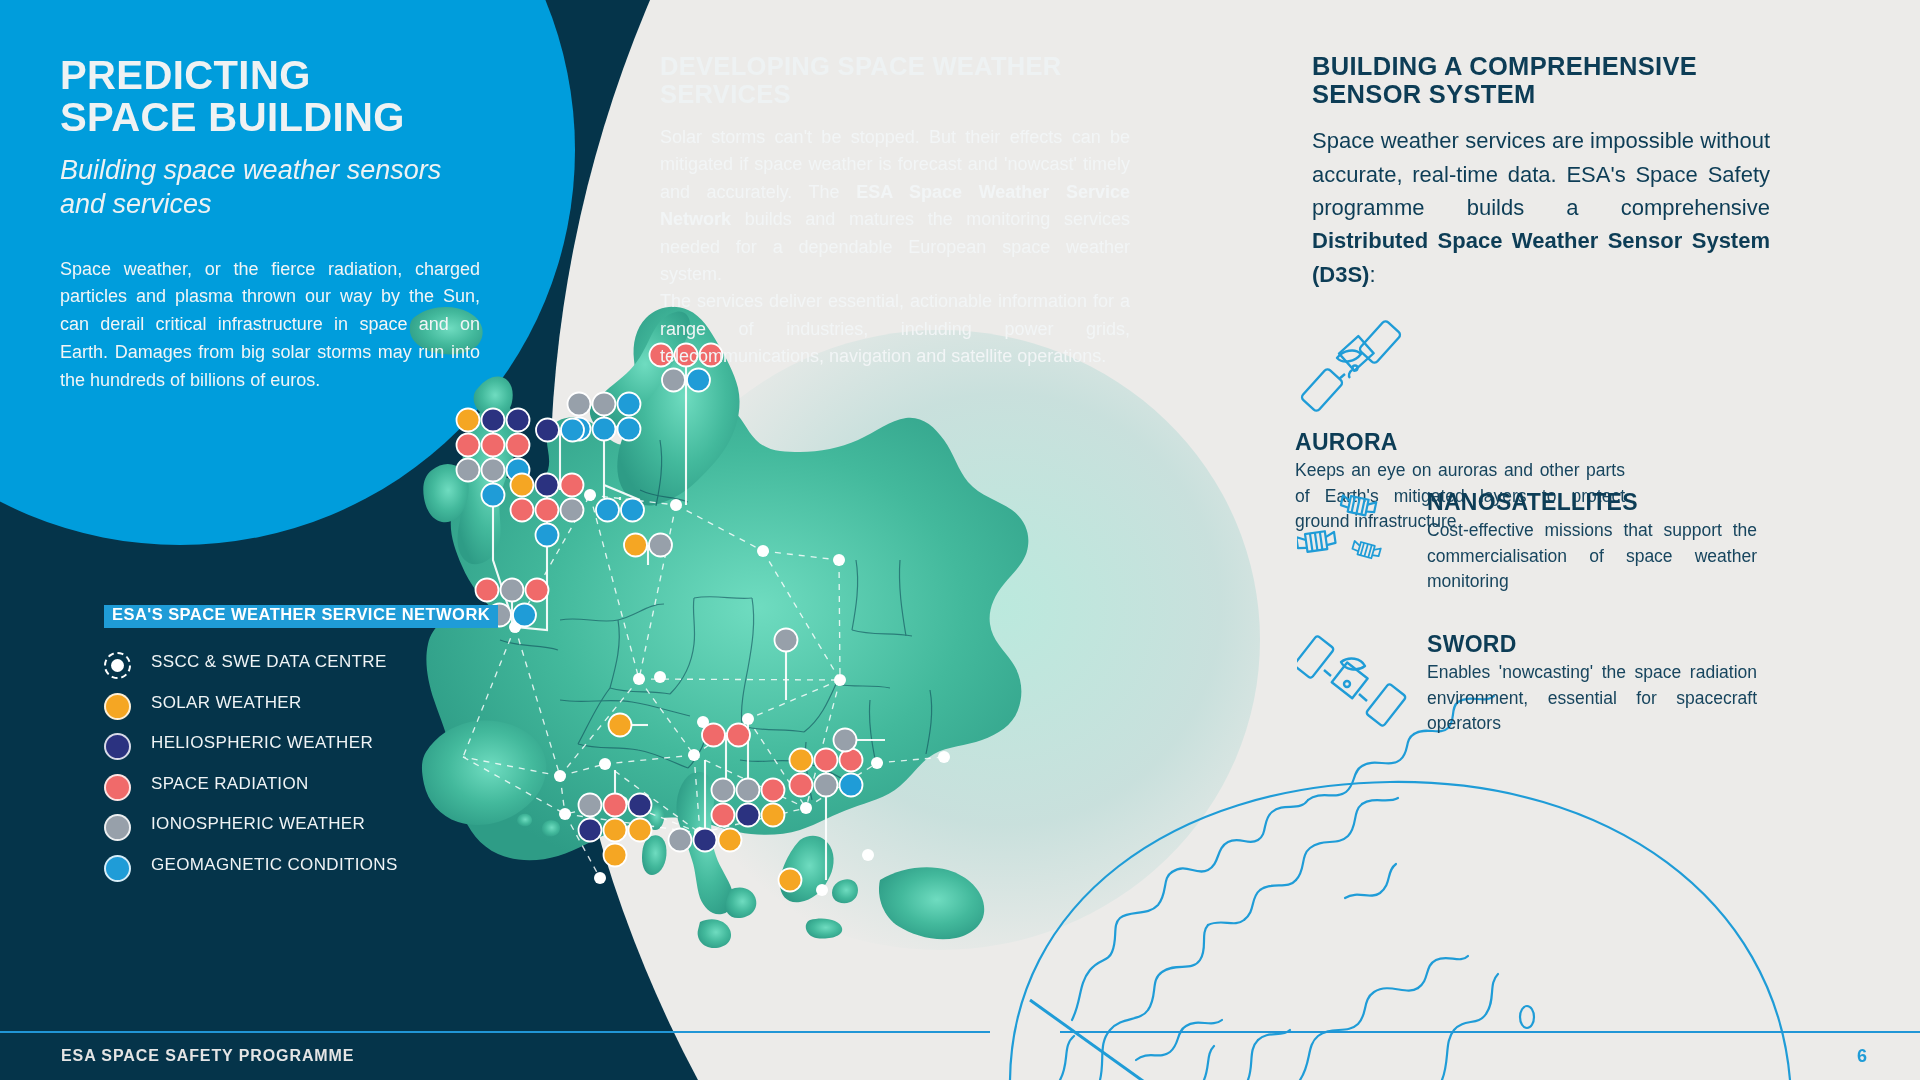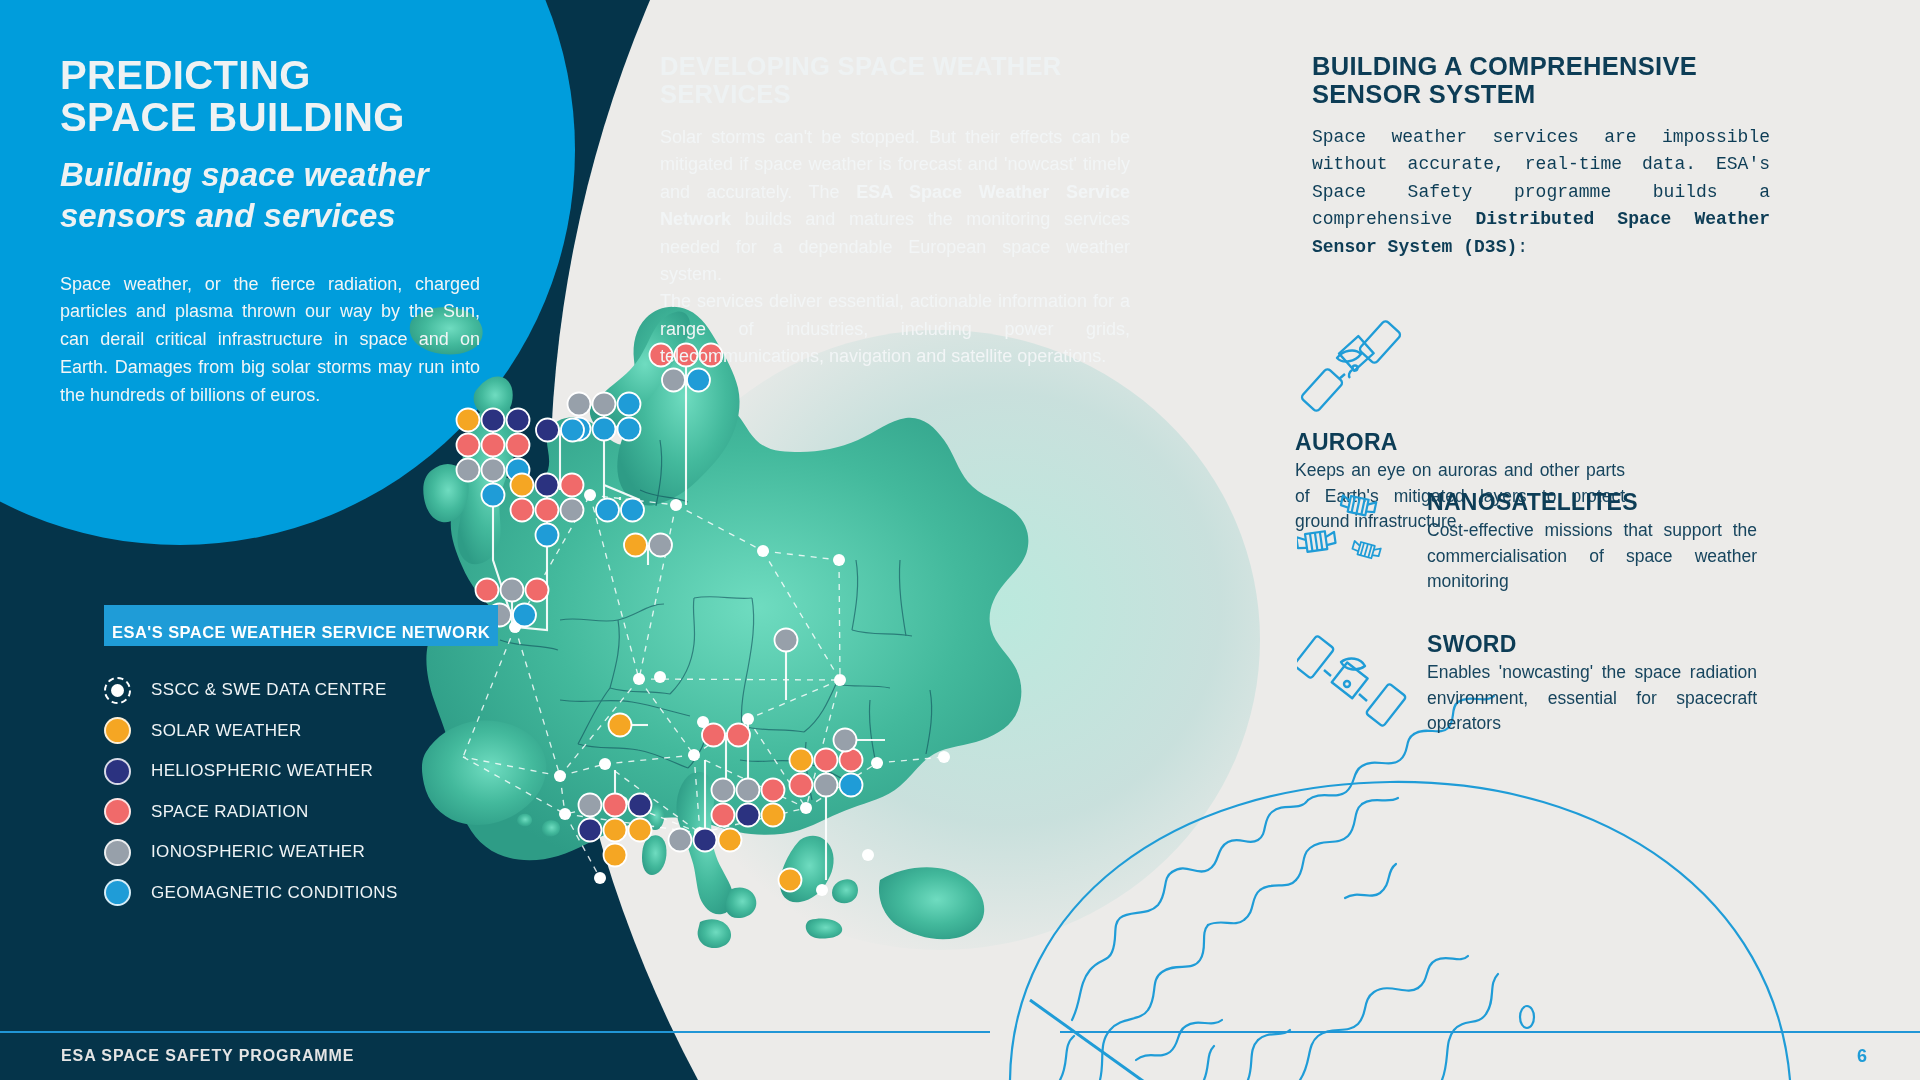--- a/index.html
+++ b/index.html
@@ -59,21 +59,21 @@
   
   .col { position: absolute; z-index: 6; }
 
   
   #col-one { left: 60px; top: 55px; width: 420px; color: #ecebe9; }
   .h-main {
     font-size: 40px; font-weight: 700; line-height: 1.04;
     letter-spacing: .4px; color: #eef2f3;
   }
   .sub-main {
-    font-size: 33px; font-style: italic; font-weight: 700;
+    font-size: 27px; font-style: italic; font-weight: 400;
     line-height: 1.25; margin-top: 16px; color: #eef2f3;
   }
   .body-one {
     font-size: 18px; line-height: 1.54; margin-top: 34px;
     text-align: justify; color: #f2f5f6;
   }
 
   
   #col-two { left: 660px; top: 52px; width: 470px; color: #ecebe9; }
   .h-col {
@@ -87,22 +87,22 @@
   .body-col b { font-weight: 700; }
   .body-col p + p { margin-top: 0px; }
 
   
   #col-three { left: 1312px; top: 52px; width: 458px; color: #0d3d56; }
   .h-col-dark {
     font-size: 25.5px; font-weight: 700; line-height: 1.1;
     letter-spacing: .3px; color: #0d3d56; text-transform: uppercase;
   }
   .body-dark {
-    font-size: 18px; line-height: 1.52; margin-top: 16px;
-    text-align: justify; color: #0d3d56; font-family: Liberation Mono, monospace;
+    font-size: 22px; line-height: 1.52; margin-top: 16px;
+    text-align: justify; color: #0d3d56;
   }
   .body-dark b { font-weight: 700; }
 
   
   .sensor {
     position: absolute; z-index: 6;
     display: flex; align-items: flex-start; gap: 16px;
   }
   .sensor-icon { flex: 0 0 auto; width: 116px; display:flex; align-items:center; justify-content:center; }
   .sensor-text { width: 330px; }
@@ -118,26 +118,26 @@
   #sensor-aurora { left: 1295px; top: 318px; flex-direction: column; }
   #sensor-nano   { left: 1295px; top: 490px; }
   #sensor-sword  { left: 1295px; top: 632px; }
 
   
   #legend { position: absolute; left: 104px; top: 605px; z-index: 7; }
   .legend-title {
     display: inline-block;
     background: #1f9cd7; color: #ffffff;
     font-size: 16.5px; font-weight: 700; letter-spacing: .45px;
-    padding: 18px 8px 4px 8px;
+    padding: 0 8px 4px 8px;
     text-transform: uppercase;
   }
   .legend-list { margin-top: 24px; }
   .legend-row {
-    display: flex; align-items: center; gap: 20px;
+    display: flex; align-items: flex-start; gap: 20px;
     height: 40.5px;
   }
   .legend-swatch {
     width: 27px; height: 27px; border-radius: 50%;
     border: 2px solid rgba(255,255,255,.82);
     flex: 0 0 auto;
     position: relative;
   }
   .legend-swatch.sscc {
     background: transparent; border: 2px dashed #ffffff;

